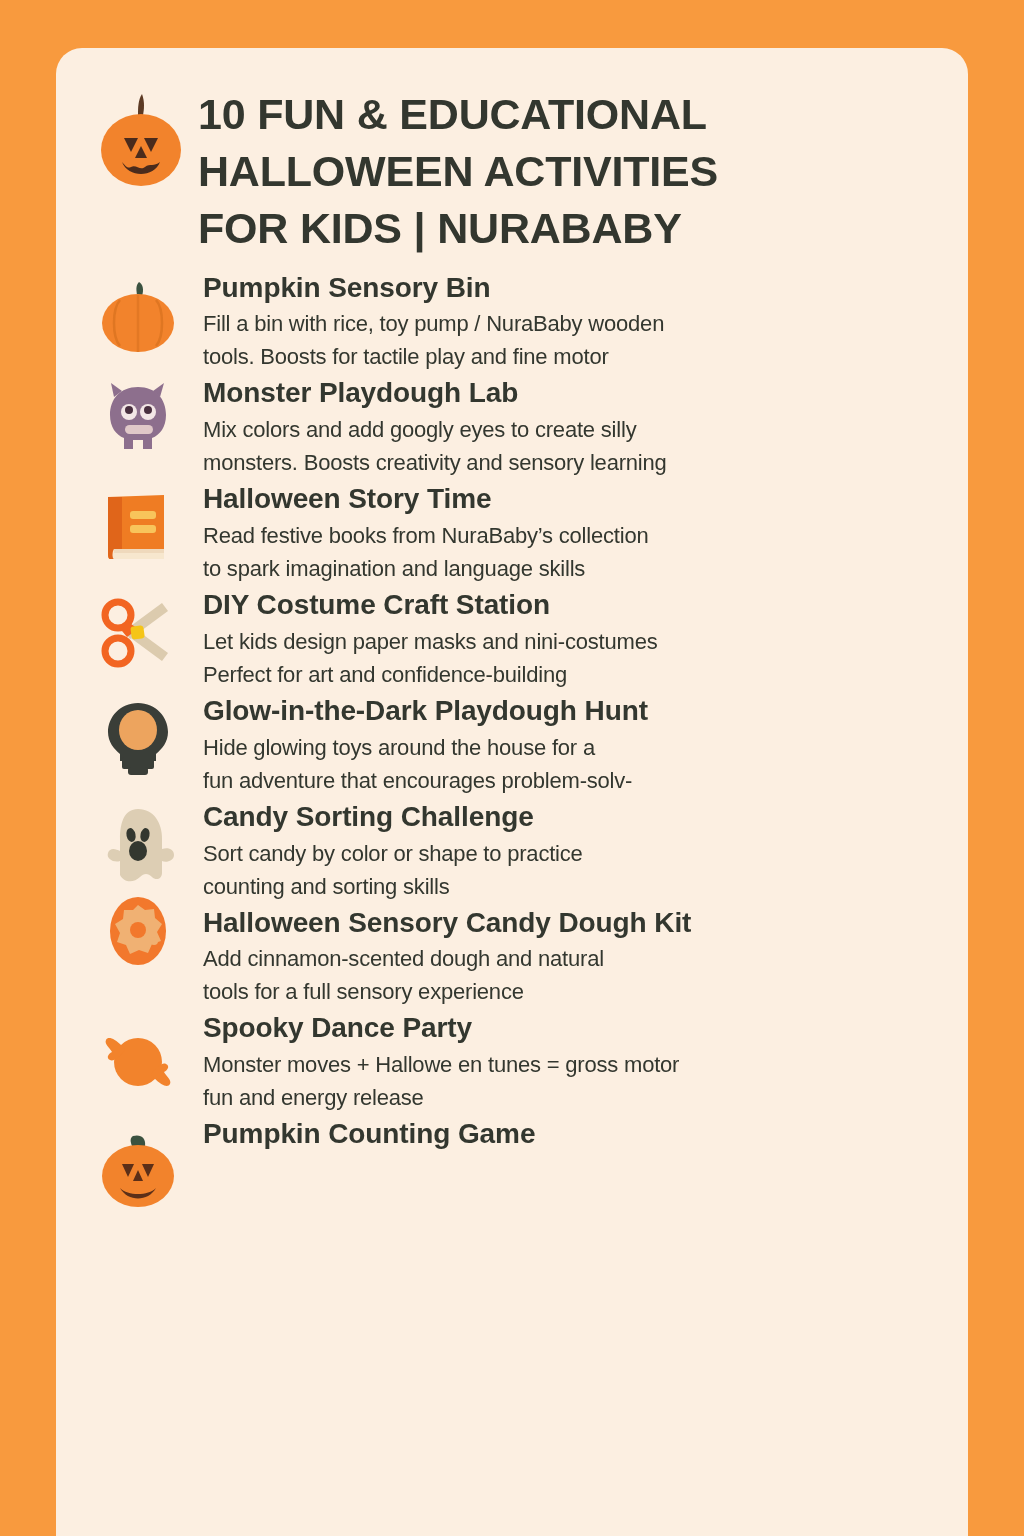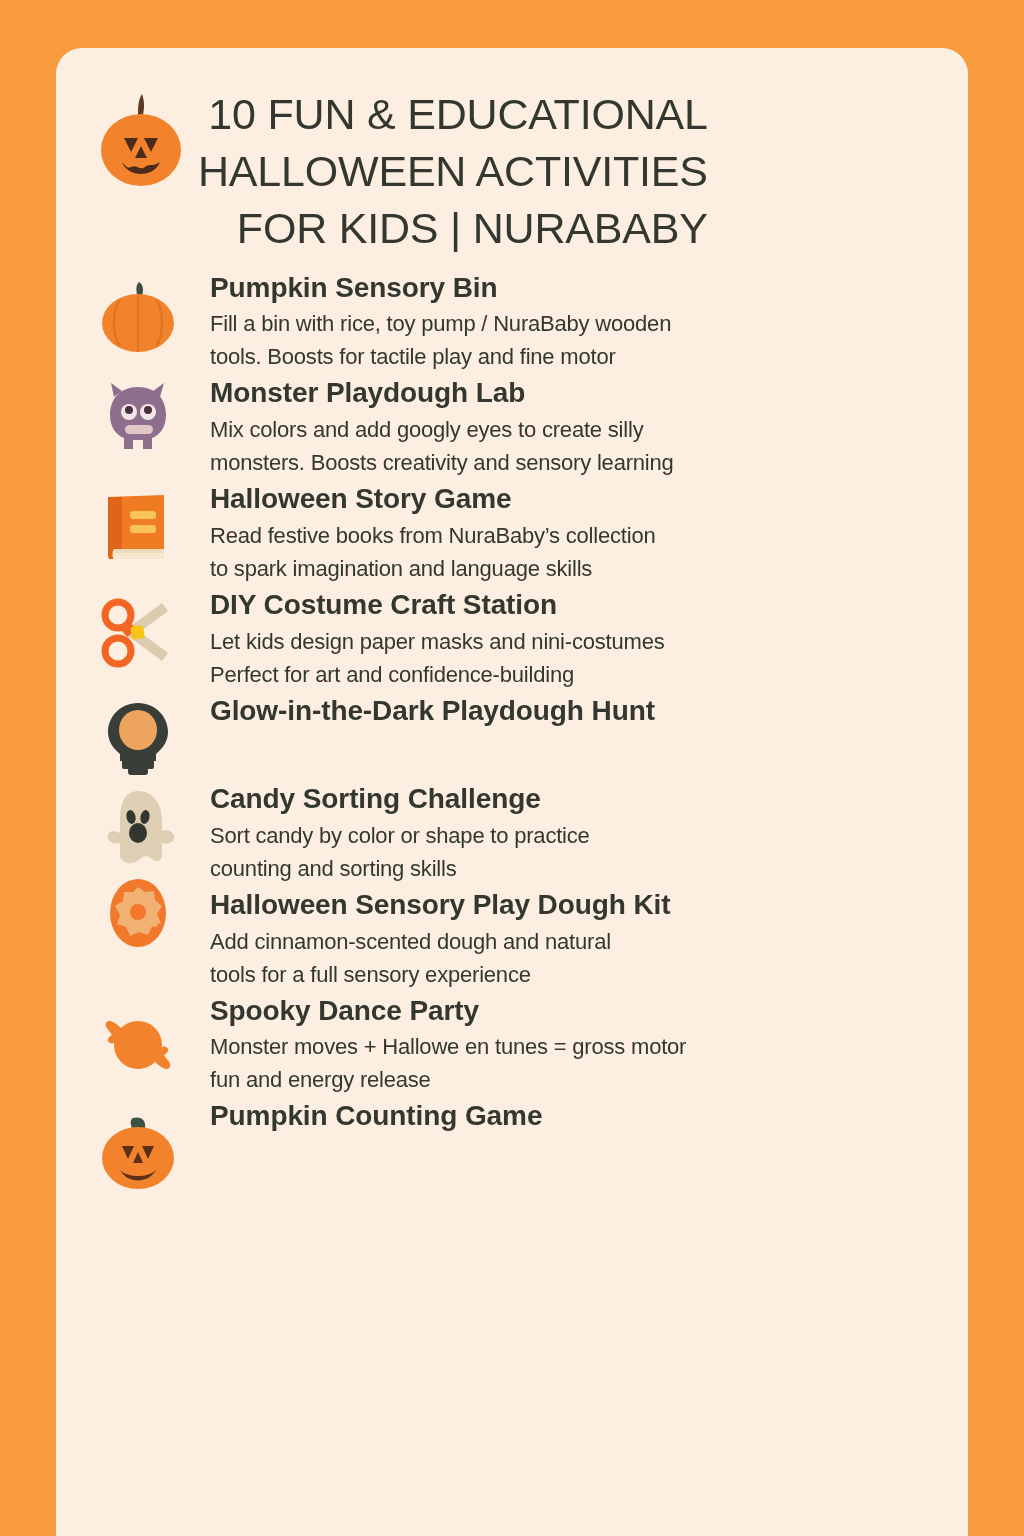--- a/index.html
+++ b/index.html
@@ -40,46 +40,45 @@
     flex: 0 0 86px;
     width: 86px;
     height: 100px;
     margin-top: 2px;
     margin-left: 2px;
   }
   .title-text {
     margin-left: 14px;
     font-size: 43px;
     line-height: 1.33;
-    font-weight: normal;
+    font-weight: bold;
     letter-spacing: -0.2px;
     color: #33372F;
     text-transform: uppercase;
     max-width: 700px;
-    text-align: right;
   }
   
   .list {
     padding: 6px 0 0 0;
   }
   .item {
     position: relative;
     display: flex;
     align-items: flex-start;
     padding-left: 42px;
     margin-bottom: 2px;
   }
   .item-icon {
     flex: 0 0 80px;
     width: 80px;
     height: 80px;
     margin-top: 6px;
   }
   .item-body {
-    margin-left: 32px;
+    margin-left: 25px;
     padding-top: 0px;
     max-width: 730px;
   }
   .item-title {
     font-size: 28px;
     font-weight: bold;
     color: #33372F;
     line-height: 1.28;
     letter-spacing: -0.1px;
     margin: 0 0 2px 0;
@@ -173,21 +172,21 @@
           <svg viewBox="0 0 80 80" width="80" height="80">
             <path d="M10 10 L66 8 L66 72 L12 72 C10 72 10 68 10 64 Z" fill="#EF7C23"></path>
             <path d="M10 10 L24 10 L24 72 L12 72 C10 72 10 68 10 64 Z" fill="#E0651A"></path>
             <rect x="32" y="24" width="26" height="8" rx="3" fill="#F8C45B"></rect>
             <rect x="32" y="38" width="26" height="8" rx="3" fill="#F8C45B"></rect>
             <path d="M16 62 L66 62 L66 72 L16 72 C14 72 14 64 16 62 Z" fill="#F7E7CE"></path>
             <path d="M16 62 L66 62 L66 66 L16 66 Z" fill="#EFD9BC"></path>
           </svg>
         </div>
         <div class="item-body">
-          <p class="item-title">Halloween Story Game</p>
+          <p class="item-title">Halloween Story Time</p>
           <p class="item-desc">
             <span>Read festive books from NuraBaby’s collection</span>
             <span>to spark imagination and language skills</span>
           </p>
         </div>
       </div>
 
       <div class="item i3">
         <div class="item-icon">
           <svg viewBox="0 0 80 80" width="80" height="80">
@@ -212,20 +211,24 @@
         <div class="item-icon">
           <svg viewBox="0 0 80 80" width="80" height="80">
             <path d="M40 4 C58 4 70 18 70 33 C70 43 64 50 58 55 L58 62 L22 62 L22 55 C16 50 10 43 10 33 C10 18 22 4 40 4 Z" fill="#3A3E38"></path>
             <ellipse cx="40" cy="31" rx="19" ry="20" fill="#EDA45E"></ellipse>
             <rect x="24" y="58" width="32" height="12" rx="2" fill="#3A3E38"></rect>
             <rect x="30" y="68" width="20" height="8" rx="3" fill="#3A3E38"></rect>
           </svg>
         </div>
         <div class="item-body">
           <p class="item-title">Glow-in-the-Dark Playdough Hunt</p>
+          <p class="item-desc">
+            <span>Hide glowing toys around the house for a</span>
+            <span>fun adventure that encourages problem-solv-</span>
+          </p>
         </div>
       </div>
 
       <div class="item i5">
         <div class="item-icon">
           <svg viewBox="0 0 80 80" width="80" height="80">
             <path d="M40 4 C56 4 64 18 64 34 L64 44 C70 42 76 44 76 50 C76 56 68 58 64 56 L64 68 C64 74 58 76 54 72 C50 68 46 68 42 72 C36 78 26 78 22 70 L22 56 C16 58 8 54 10 48 C12 42 18 44 22 46 L22 34 C22 18 26 4 40 4 Z" fill="#DDCEB4"></path>
             <ellipse cx="33" cy="30" rx="4.5" ry="7" fill="#33372F" transform="rotate(-12 33 30)"></ellipse>
             <ellipse cx="47" cy="30" rx="4.5" ry="7" fill="#33372F" transform="rotate(12 47 30)"></ellipse>
             <ellipse cx="40" cy="46" rx="9" ry="10" fill="#33372F"></ellipse>
@@ -243,21 +246,21 @@
       <div class="item i6">
         <div class="item-icon">
           <svg viewBox="0 0 80 80" width="80" height="80">
             <ellipse cx="40" cy="40" rx="28" ry="34" fill="#F2782C"></ellipse>
             <path d="M40 14 L47 19 L56 18 L57 27 L64 33 L59 41 L63 50 L54 53 L50 62 L41 59 L32 63 L28 54 L19 51 L22 42 L17 33 L25 28 L26 19 L35 19 Z" fill="#F0B173"></path>
             <circle cx="40" cy="39" r="8" fill="#F2782C"></circle>
             <circle cx="56" cy="50" r="4" fill="#F0B173"></circle>
           </svg>
         </div>
         <div class="item-body">
-          <p class="item-title">Halloween Sensory Play Dough Kit</p>
+          <p class="item-title">Halloween Sensory Candy Dough Kit</p>
           <p class="item-desc">
             <span>Add cinnamon-scented dough and natural</span>
             <span>tools for a full sensory experience</span>
           </p>
         </div>
       </div>
 
       <div class="item i7">
         <div class="item-icon">
           <svg viewBox="0 0 80 80" width="80" height="80">

